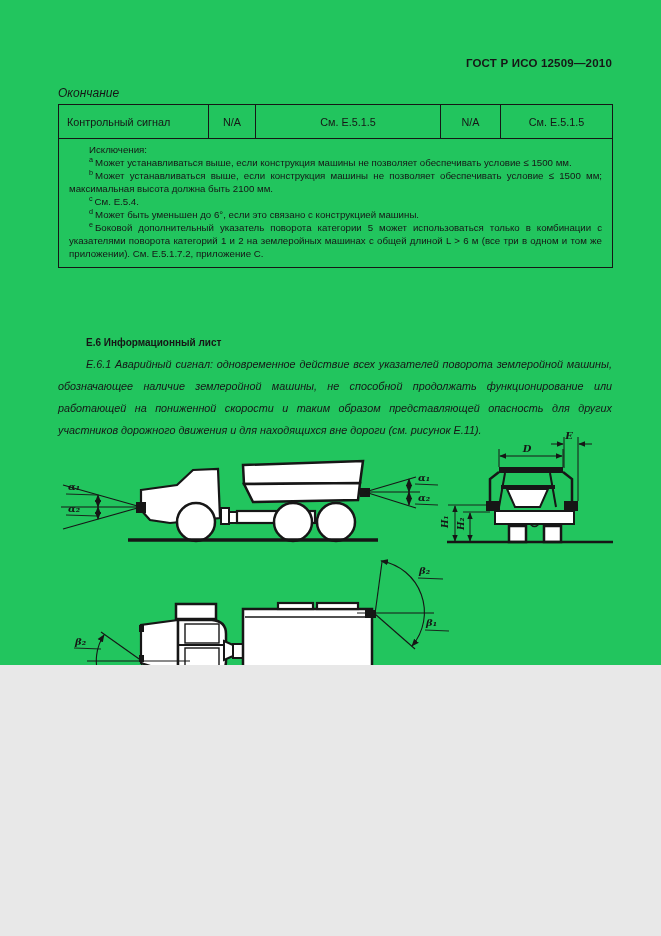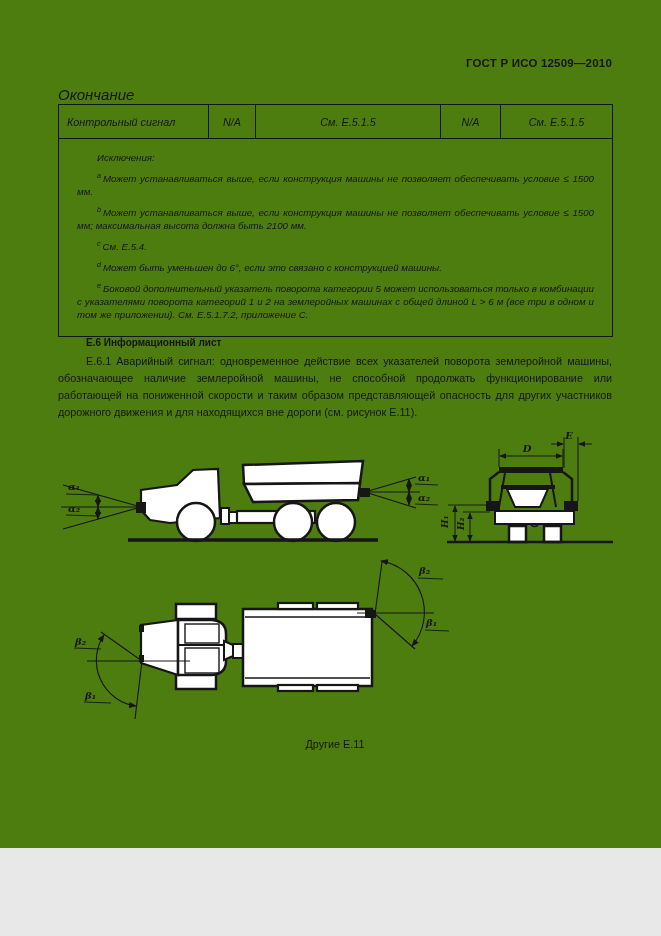--- a/index.html
+++ b/index.html
@@ -1,51 +1,51 @@
 <!DOCTYPE html>
 <html><head>
 <meta charset="utf-8">
 <style>
   html,body { margin:0; padding:0; background:#e8e8e8; }
   .page {
-    position:relative; width:661px; height:848px; background:#4d7c0f;
+    position:relative; width:661px; height:665px; background:#22c55e;
     color:#161616; font-family:"Liberation Sans", sans-serif;
     overflow:hidden; margin:0 auto;
   }
   .hdr {
     position:absolute; top:57px; left:58px; width:554px;
     text-align:right; font-weight:bold; font-size:11.5px; letter-spacing:.2px;
   }
   .cont {
     position:absolute; top:86px; left:58px;
-    font-style:italic; font-size:15px;
+    font-style:italic; font-size:12px;
   }
   table.req {
     position:absolute; top:104px; left:58px; width:554px;
     border-collapse:collapse; table-layout:fixed; font-size:10.8px;
   }
-  table.req td { border:1px solid #161616; vertical-align:middle;font-style:italic; }
+  table.req td { border:1px solid #161616; vertical-align:middle; }
   table.req tr.datarow td { height:29px; }
   td.lbl-cell { padding:2px 8px; text-align:left; }
   td.dbl { border-right:3px double #161616; }
   td.ctr { text-align:center; padding:2px 2px; }
   sup.cs { font-size:7.5px; line-height:0; }
   td.notes-cell { padding:4px 10px 7px 10px; }
   .fn {
-    margin:8px; font-size:9.7px; line-height:13px;
+    margin:0; font-size:9.7px; line-height:13px;
     text-align:justify; text-indent:20px;
   }
   .fn sup { font-size:7.2px; line-height:0; margin-right:2px; }
   .sec-h {
     position:absolute; top:337px; left:58px; width:554px;
     font-weight:bold; font-size:10px; text-indent:28px;
   }
   .sec-p {
     position:absolute; top:353px; left:58px; width:554px;
-    font-size:10.8px; line-height:17px; text-align:justify; text-indent:28px;
+    font-size:10.8px; line-height:22px; text-align:justify; text-indent:28px;font-style:italic;
   }
   svg.fig { position:absolute; top:428px; left:57px; }
   .fig-label {
     font-family:"DejaVu Serif", serif; font-style:italic; font-weight:bold;
     font-size:10px; fill:#161616;
   }
   .fig-label-sm { font-size:9px; }
   .cap {
     position:absolute; top:738px; left:58px; width:554px;
     text-align:center; font-size:10.8px;

